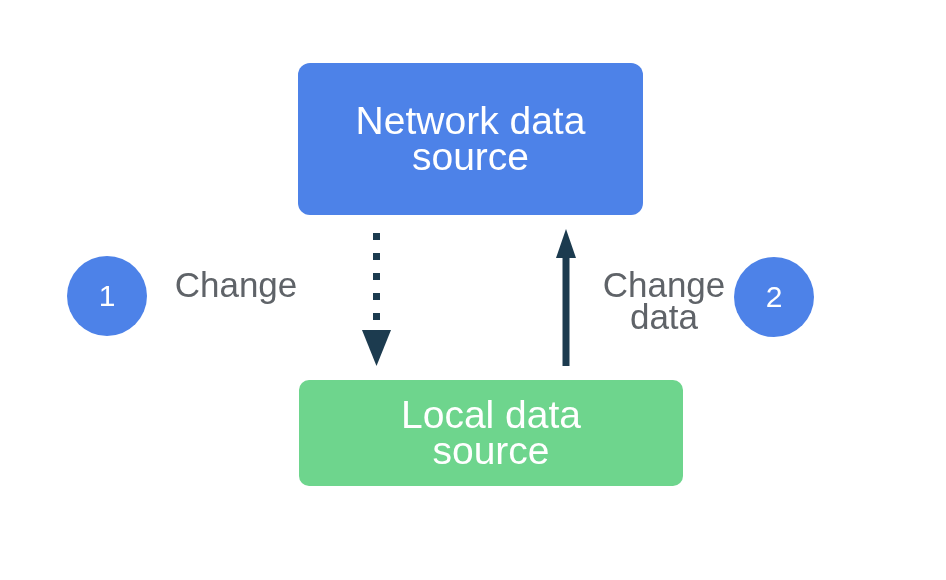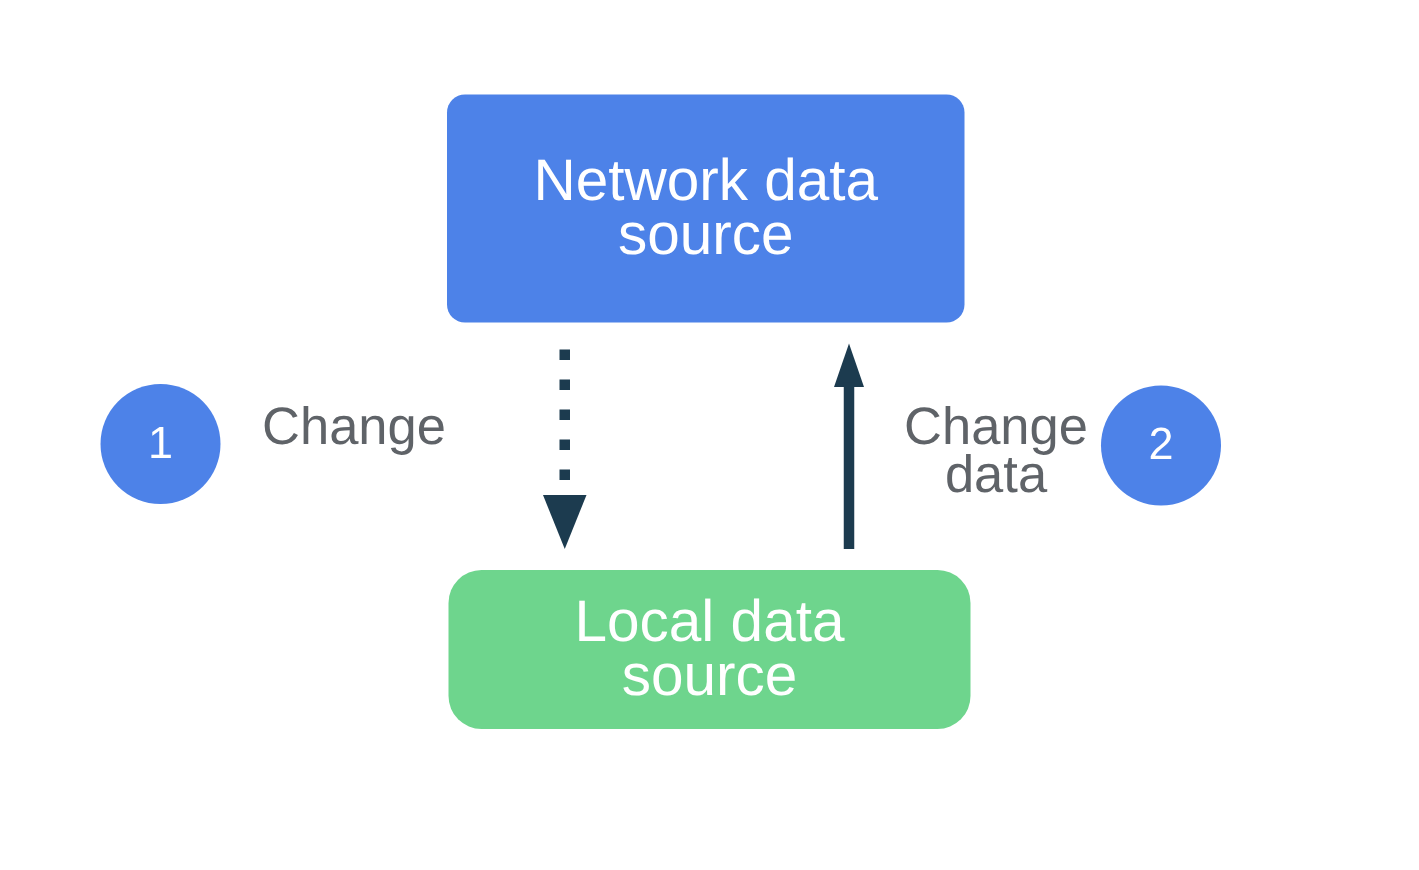--- a/index.html
+++ b/index.html
@@ -32,23 +32,23 @@
     font-weight: 400;
   }
   .box-network {
     left: 298px; top: 63px;
     width: 345px; height: 152px;
     background: var(--blue);
     border-radius: 12px;
   }
   .box-local {
     left: 299px; top: 380px;
-    width: 348px; height: 106px;
+    width: 384px; height: 106px;
     background: var(--green);
-    border-radius: 22px;
+    border-radius: 10px;
   }
   .badge {
     position: absolute;
     width: 80px; height: 80px;
     border-radius: 50%;
     background: var(--blue);
     color: var(--box-text);
     display: flex;
     align-items: center;
     justify-content: center;

